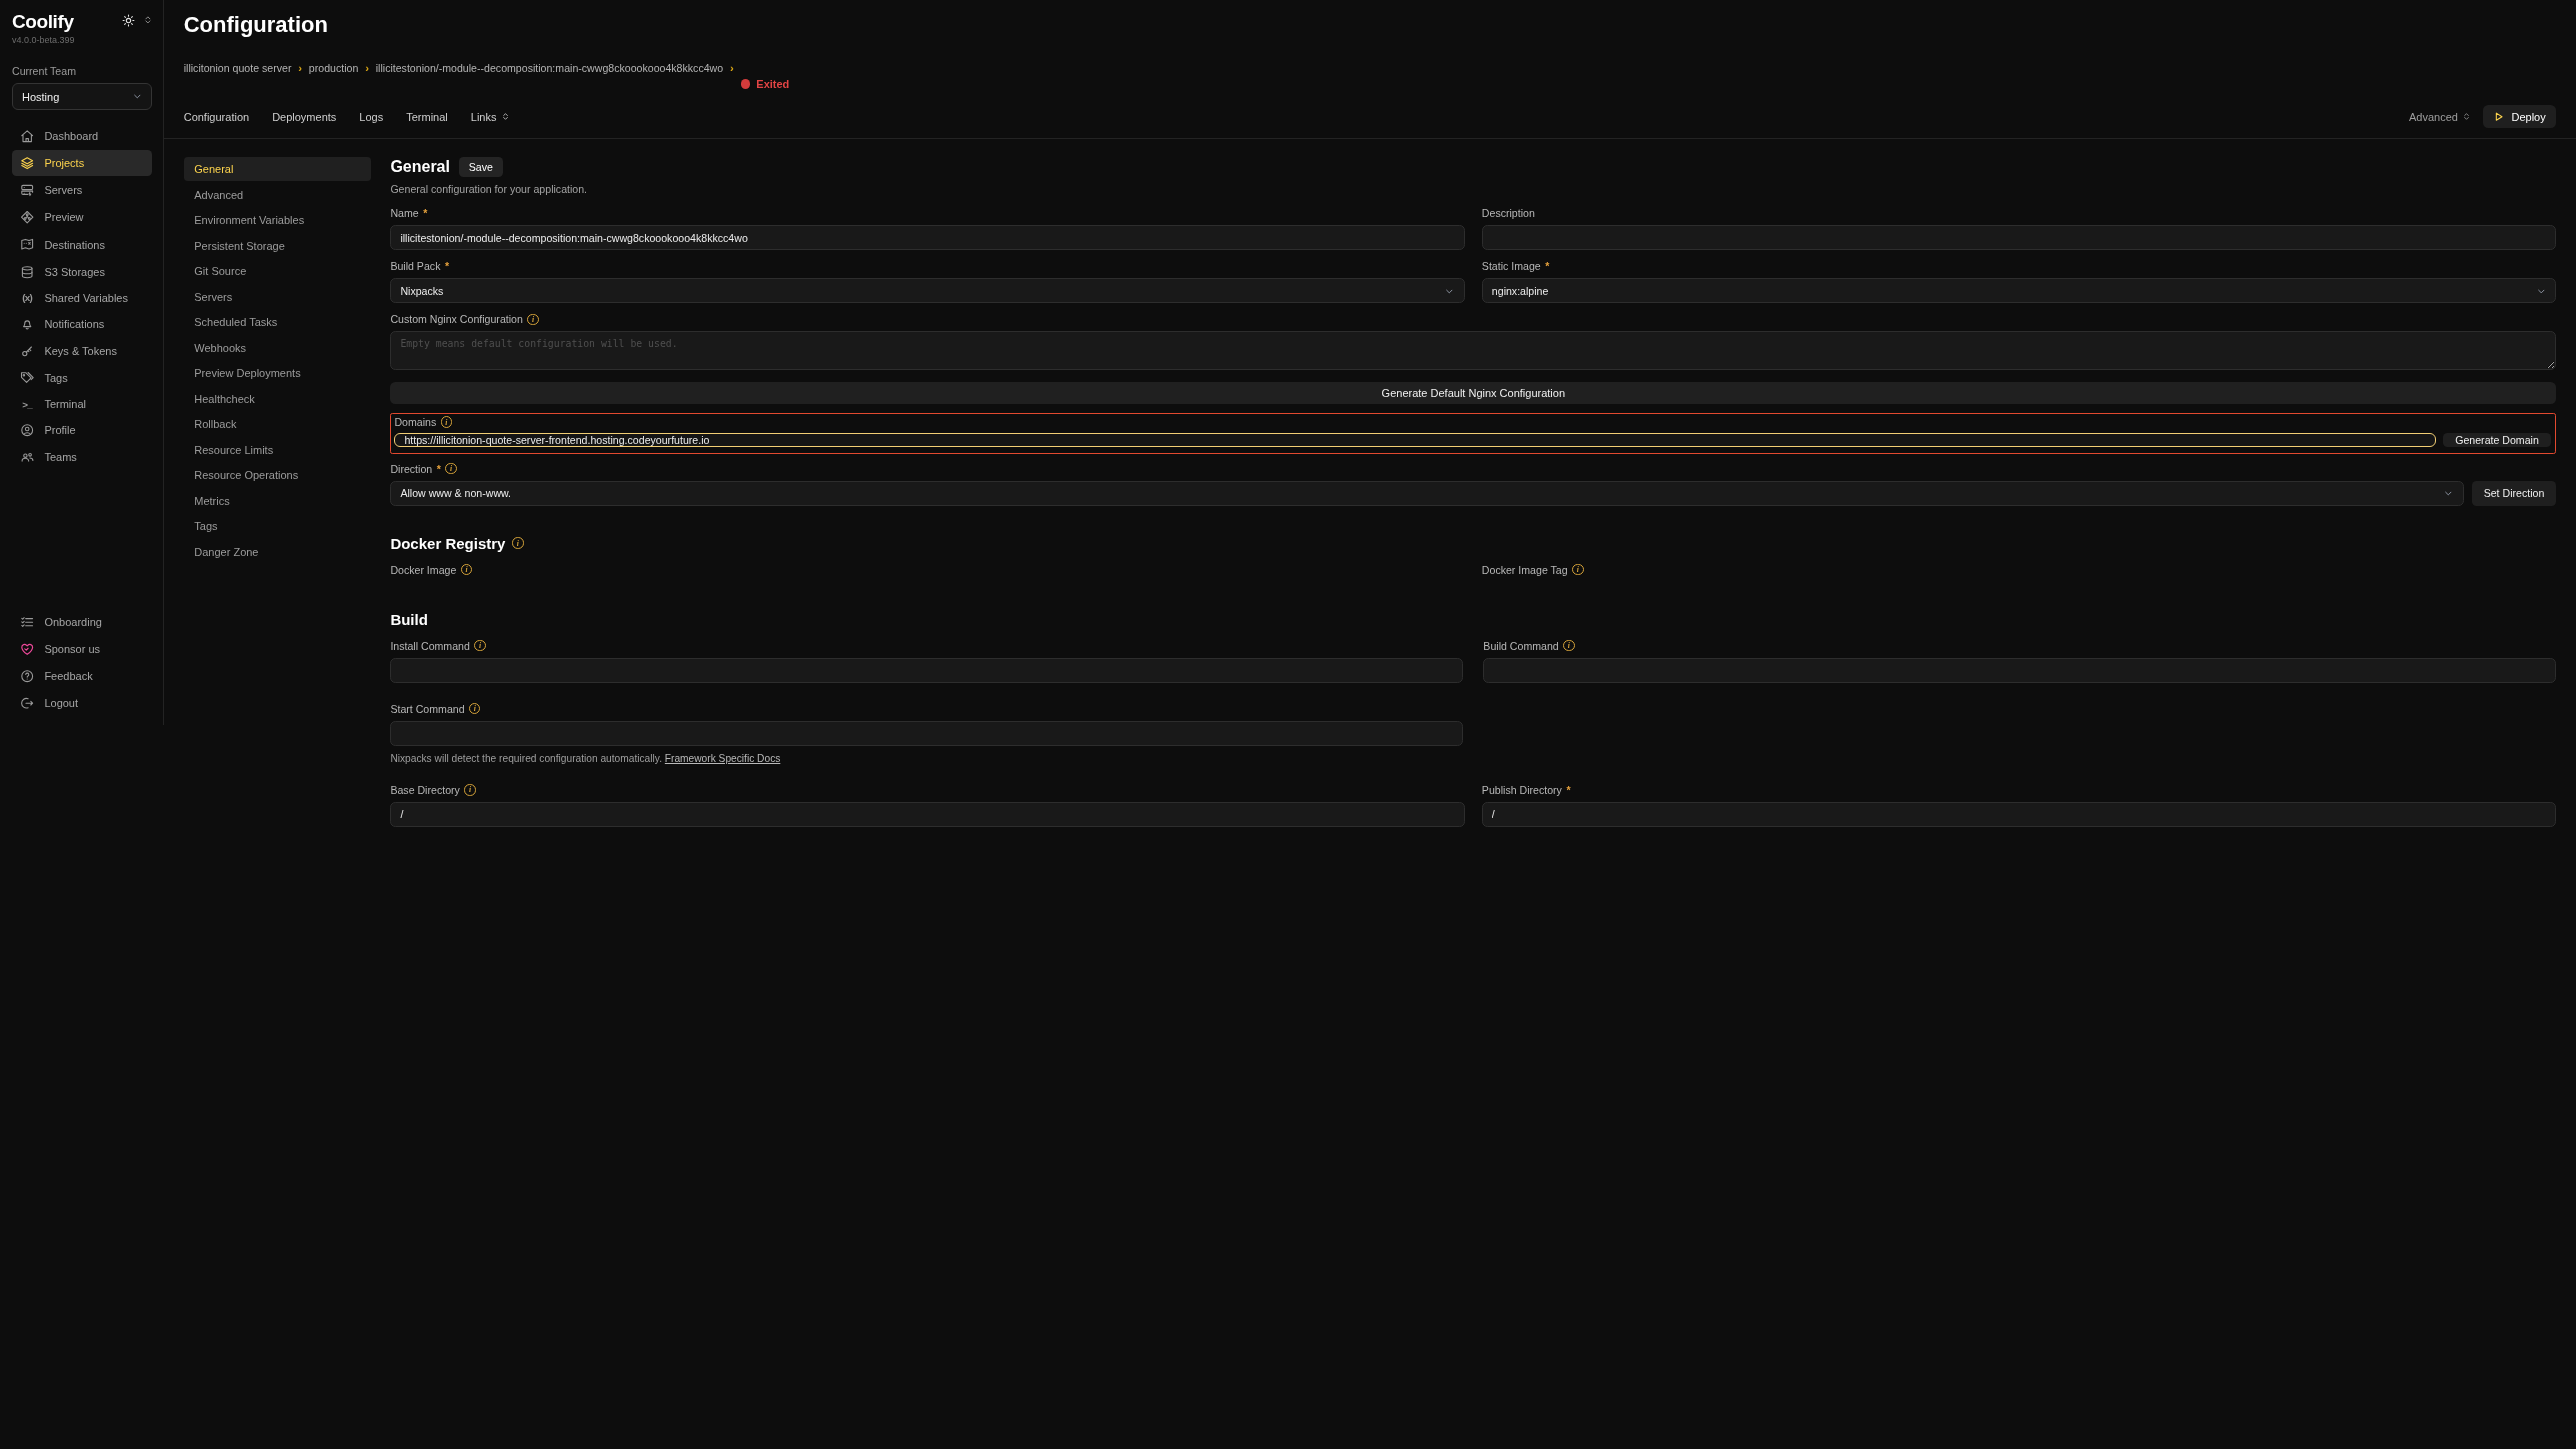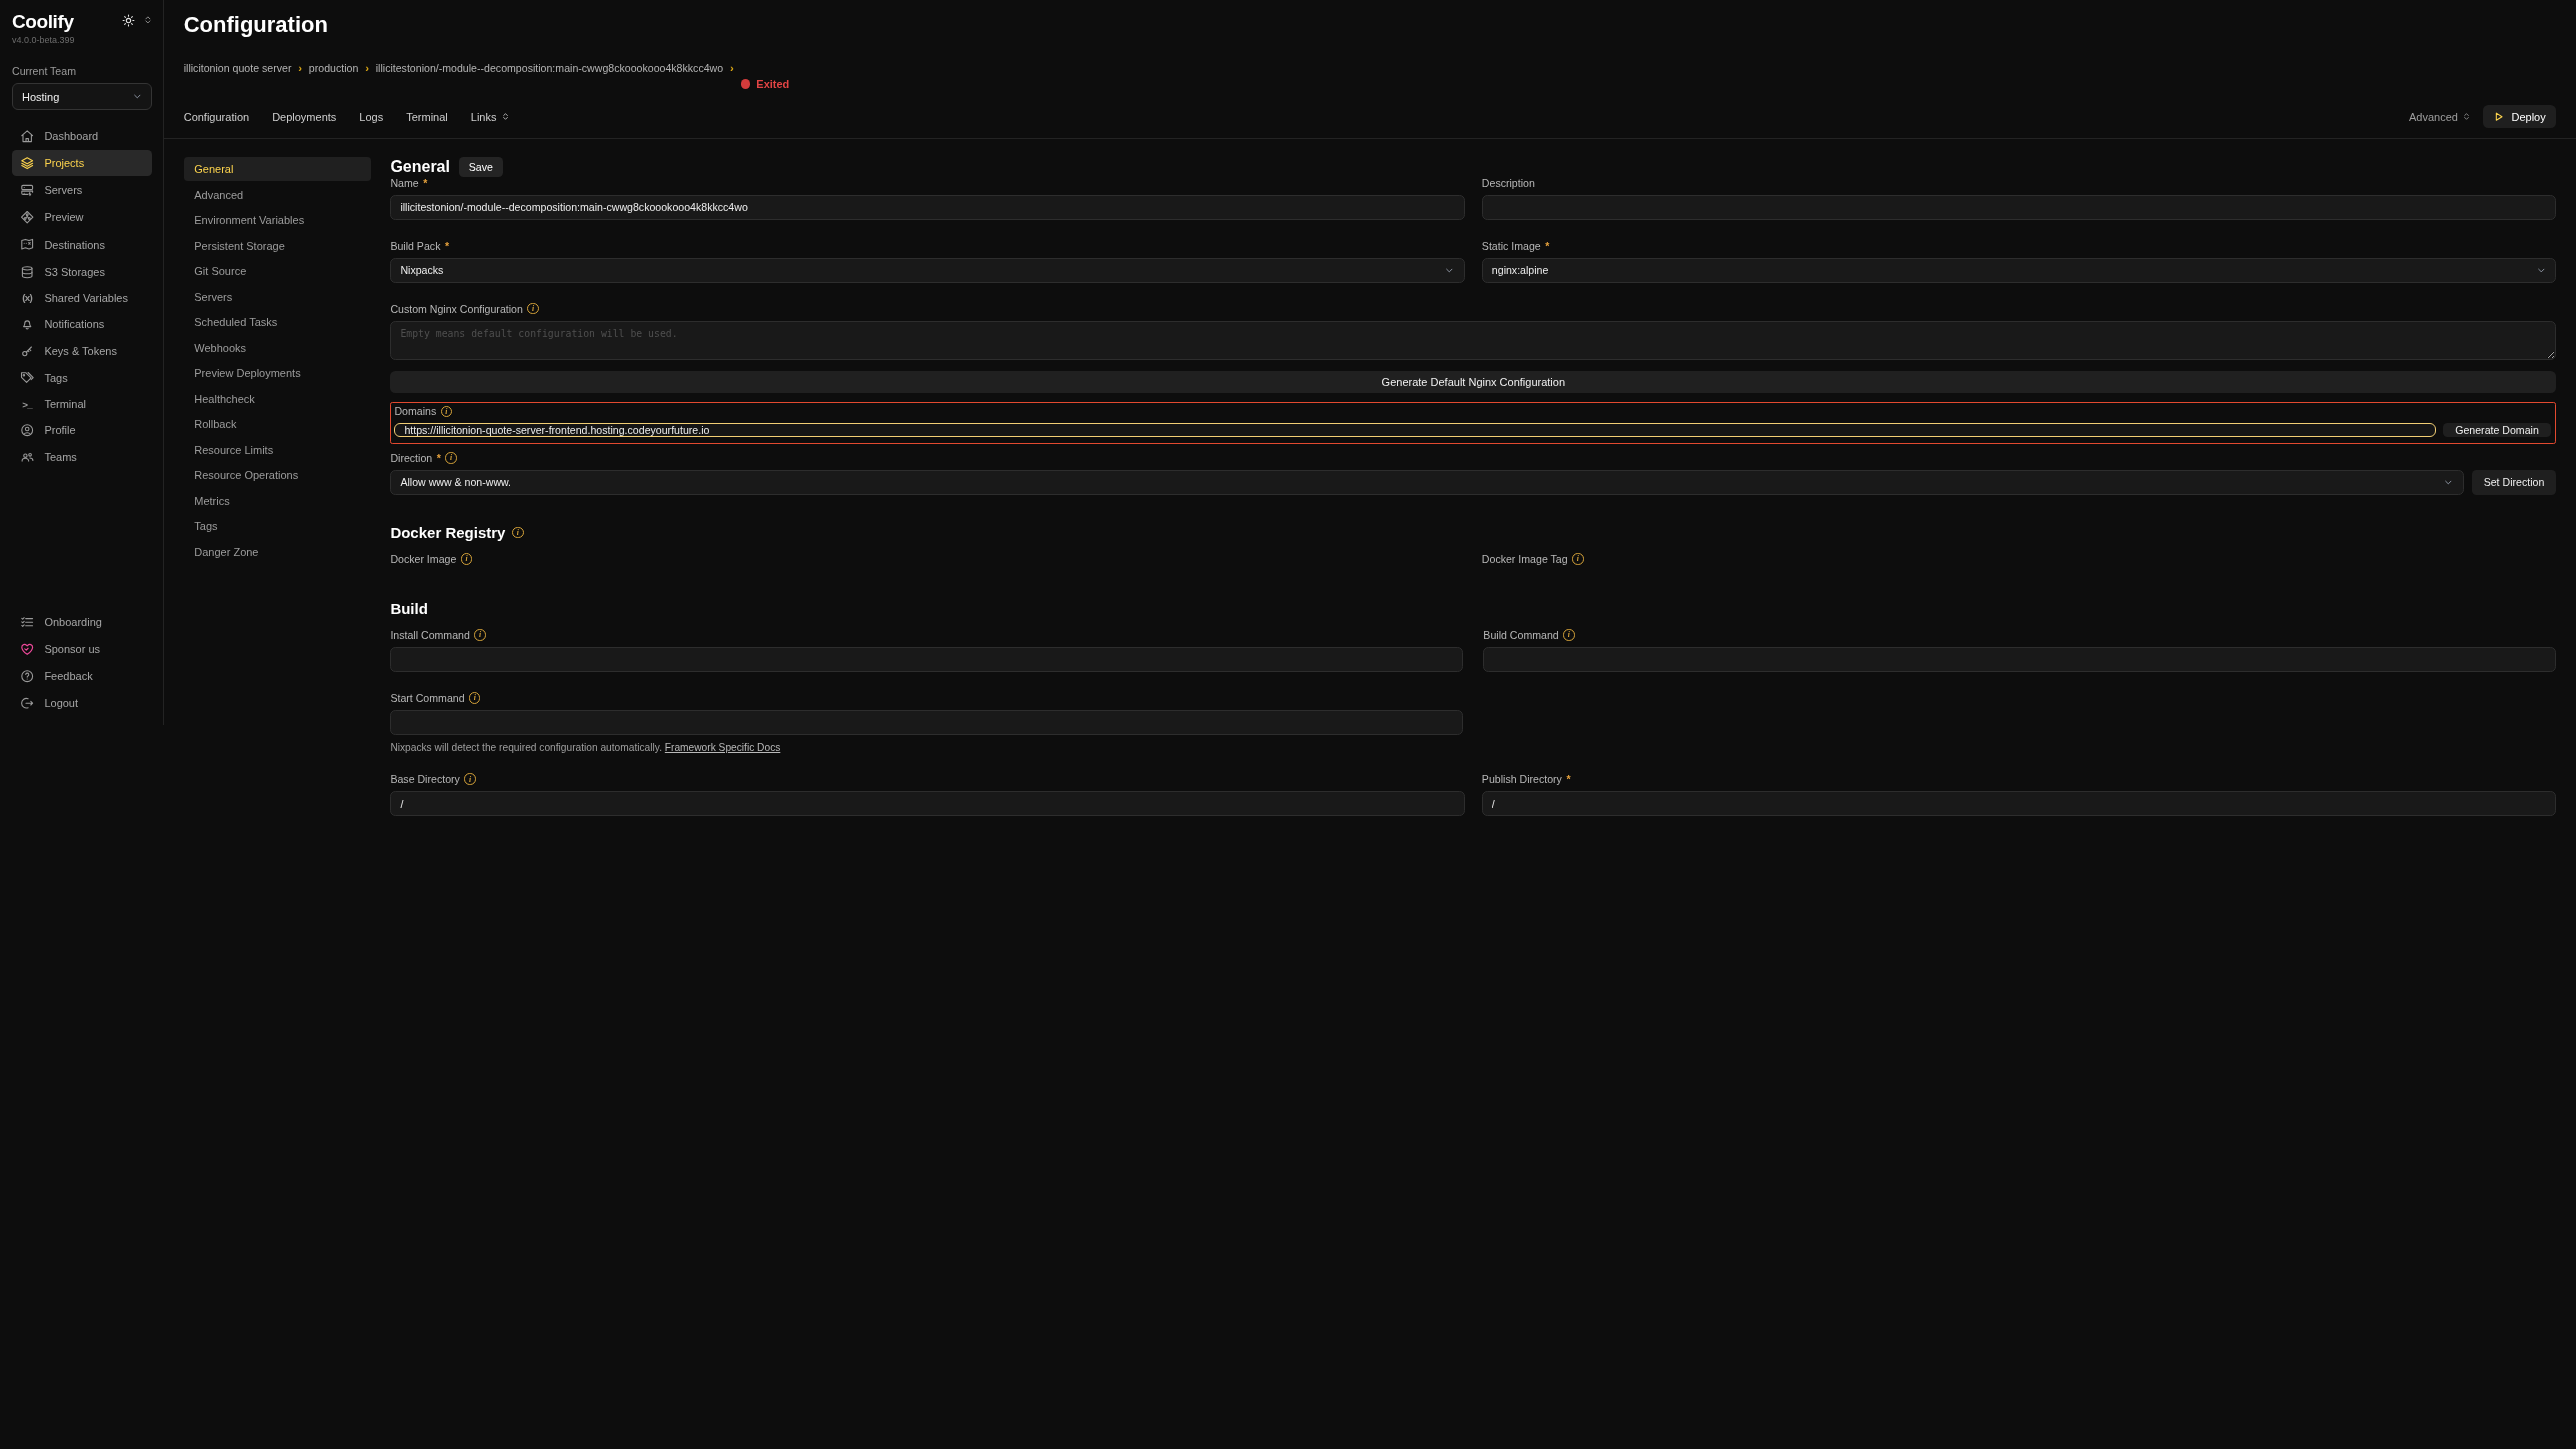--- a/index.html
+++ b/index.html
@@ -57,21 +57,21 @@
                  margin-bottom:1.5px; cursor:pointer; }
   .subnav-item.active { background:#202020; color:#fcd34d; }
 
   
   .form { flex:1; min-width:0; }
   .sec-head { display:flex; align-items:center; gap:9px; }
   .sec-head h2 { font-size:16px; font-weight:bold; color:#ffffff; }
   .save-btn { background:#242424; border-radius:4.5px; padding:3.8px 9.8px; font-size:10.6px;
               color:#ffffff; cursor:pointer; }
   .sec-sub { font-size:10.6px; color:#a3a3a3; margin:6.8px 0 12px 0; }
-  .grid2 { display:grid; grid-template-columns:1fr 1fr; gap:17px; margin-bottom:20px; }
+  .grid2 { display:grid; grid-template-columns:1fr 1fr; gap:17px; margin-bottom:10px; }
   .grid3 { display:grid; grid-template-columns:1fr 1fr; gap:20px; }
   .f-label { display:flex; align-items:center; gap:4.5px; font-size:10.6px; color:#b8b8b8; margin-bottom:6px; }
   .req { color:#e8a33d; font-weight:bold; }
   .info-i { width:11.4px; height:11.4px; border-radius:50%; border:1.1px solid #d7a43a; color:#d7a43a;
             font-size:7.6px; font-weight:bold; display:inline-flex; align-items:center; justify-content:center;
             font-family:"Liberation Serif", serif; font-style:italic; flex:none; cursor:pointer; }
   .input, .select { width:100%; height:25px; background:#191919; border:0.8px solid #2d2d2d;
             border-radius:5.3px; color:#ededed; font-size:10.6px; padding:0 9px;
             font-family:"Liberation Sans", sans-serif; outline:none; }
   .input::placeholder { color:#505050; }
@@ -356,20 +356,21 @@
       <div class="subnav-item">Metrics</div>
       <div class="subnav-item">Tags</div>
       <div class="subnav-item">Danger Zone</div>
     </div>
 
     <div class="form">
       <div class="sec-head">
         <h2>General</h2>
         <span class="save-btn">Save</span>
       </div>
+      <div class="sec-sub">General configuration for your application.</div>
 
       <div class="grid2">
         <div>
           <div class="f-label">
             <span>Name</span>
             <span class="req">*</span>
           </div>
           <input class="input" value="illicitestonion/-module--decomposition:main-cwwg8ckoookooo4k8kkcc4wo" style="">
         </div>
         <div>

